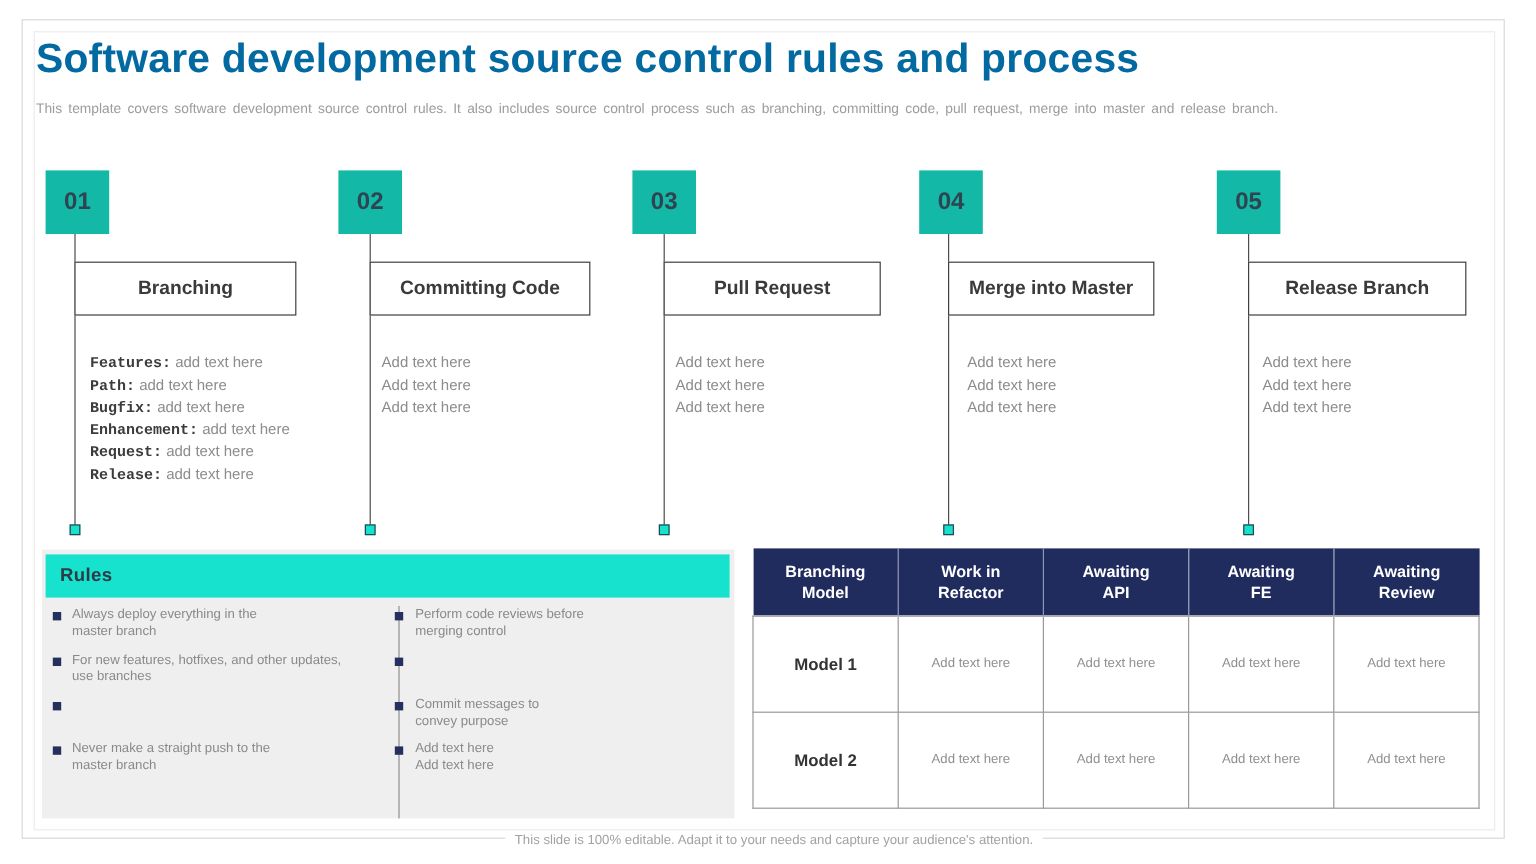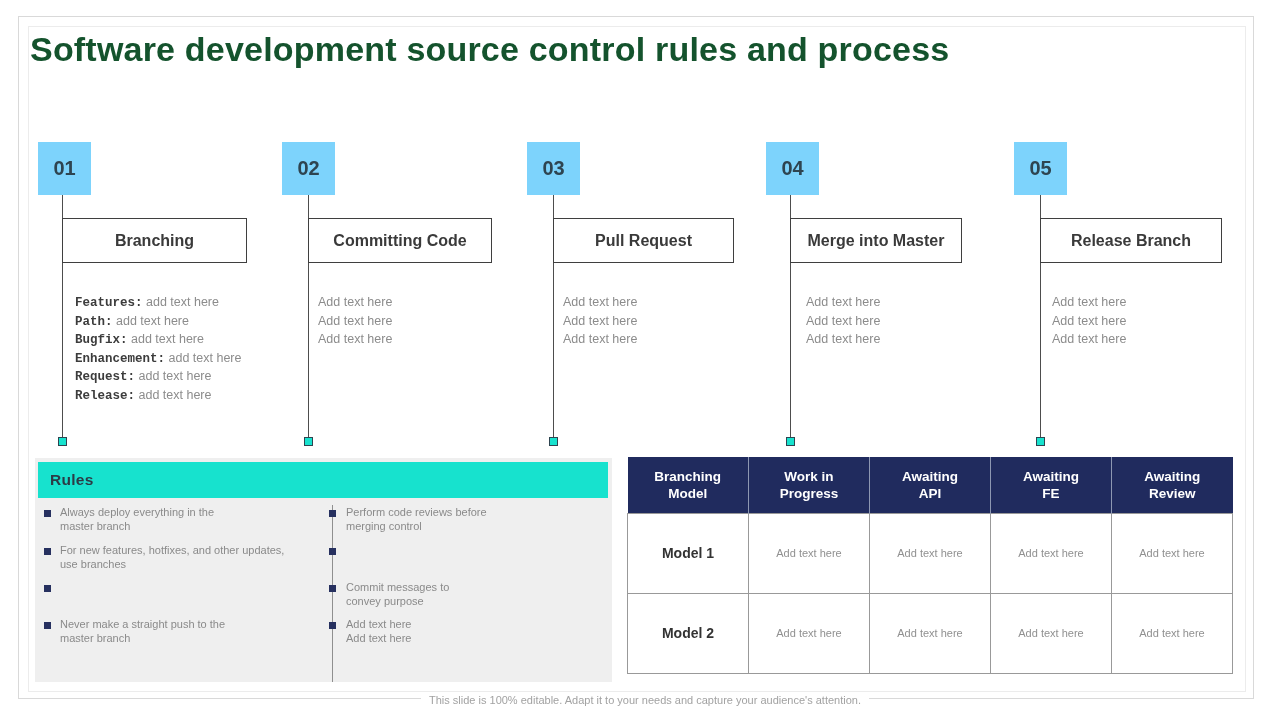--- a/index.html
+++ b/index.html
@@ -3,24 +3,24 @@
 <meta charset="utf-8">
 <style>
   * { margin:0; padding:0; box-sizing:border-box; }
   html,body { background:#fff; }
   body { font-family:"Liberation Sans", sans-serif; }
   .page { position:relative; width:1280px; height:720px; background:#fff; overflow:hidden; }
 
   .frame-outer { position:absolute; left:18px; top:16px; width:1236px; height:683px; border:1px solid #d9d9d9; }
   .frame-inner { position:absolute; left:28px; top:26px; width:1218px; height:666px; border:1px solid #ececec; }
 
-  .title { position:absolute; left:30px; top:30px; font-size:34px; font-weight:700; color:#14532d; letter-spacing:0.2px; white-space:nowrap; }
+  .title { position:absolute; left:30px; top:30px; font-size:34px; font-weight:700; color:#0369a1; letter-spacing:0.2px; white-space:nowrap; }
   .subtitle { position:absolute; left:30px; top:85px; width:1150px; font-size:11.5px; color:#9c9c9c; word-spacing:2px; }
 
-  .sq { position:absolute; top:142px; width:53px; height:53px; background:#7dd3fc; display:flex; align-items:center; justify-content:center;
+  .sq { position:absolute; top:142px; width:53px; height:53px; background:#14b8a6; display:flex; align-items:center; justify-content:center;
         font-size:20px; font-weight:700; color:#2e4450; }
   .vline { position:absolute; top:195px; height:244px; width:1px; background:#4d4d4d; z-index:1; }
   .labelbox { position:absolute; top:218px; height:45px; background:#fff; border:1px solid #3f3f3f; z-index:2;
         display:flex; align-items:center; justify-content:center; font-size:16px; font-weight:700; color:#3a3a3a; }
   .endpt { position:absolute; top:437px; width:9px; height:9px; background:#17e2ce; border:1px solid #2e4450; z-index:2; }
   .desc { position:absolute; top:294px; z-index:2; font-size:12.5px; line-height:17.5px; color:#8c8c8c; }
   .desc b { color:#3c3c3c; font-weight:700;font-family:Liberation Mono, monospace; }
 
   .rules-panel { position:absolute; left:35px; top:458px; width:577px; height:224px; background:#efefef; }
   .rules-bar { position:absolute; left:38px; top:462px; width:570px; height:36px; background:#17e2ce; display:flex; align-items:center; }
@@ -43,20 +43,21 @@
   .footer span { background:#fff; padding:0 8px; }
 </style>
 </head>
 <body>
 
 <div class="page">
   <div class="frame-outer"></div>
   <div class="frame-inner"></div>
 
   <h1 class="title">Software development source control rules and process</h1>
+  <p class="subtitle">This template covers software development source control rules. It also includes source control process such as branching, committing code, pull request, merge into master and release branch.</p>
 
   <div class="vline" style="left:62px"></div>
   <div class="sq" style="left:38px">
       <span>01</span>
     </div>
   <div class="labelbox" style="left:62px;width:185px">
       <span>Branching</span>
     </div>
   <div class="desc" style="left:75px">
     <div><b>Features:</b><span> add text here</span></div>
@@ -170,21 +171,21 @@
         <col>
         <col>
         <col>
         <col>
       </colgroup>
     <thead>
       <tr>
         <th>Branching
 Model</th>
         <th>Work in
-Progress</th>
+Refactor</th>
         <th>Awaiting
 API</th>
         <th>Awaiting
 FE</th>
         <th>Awaiting
 Review</th>
       </tr>
     </thead>
     <tbody>
       <tr>

